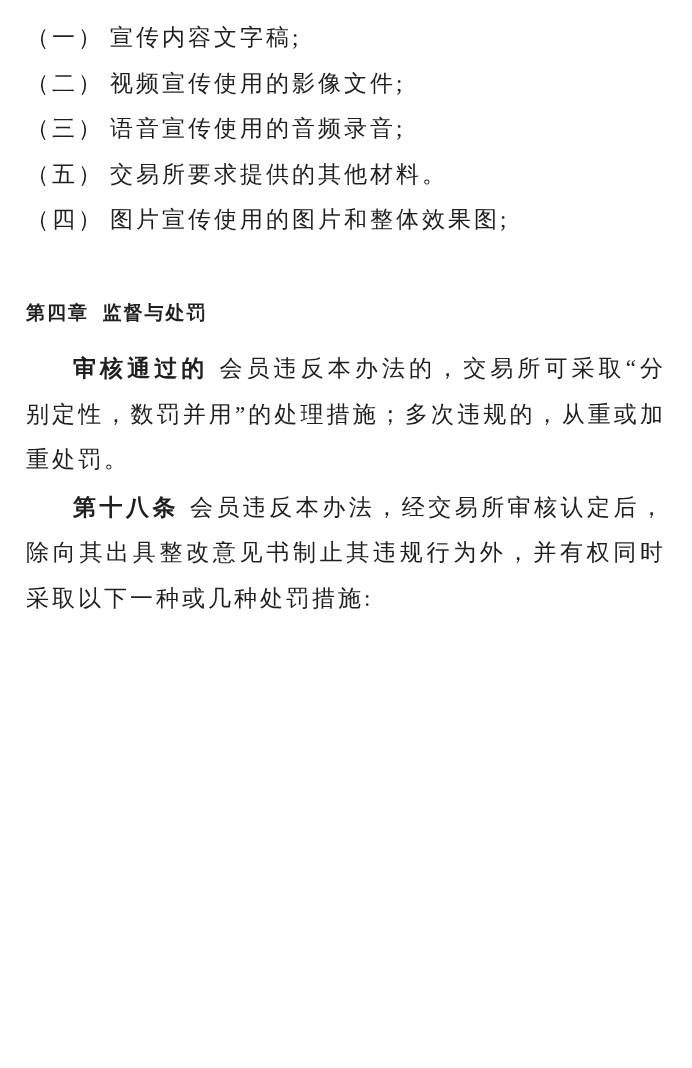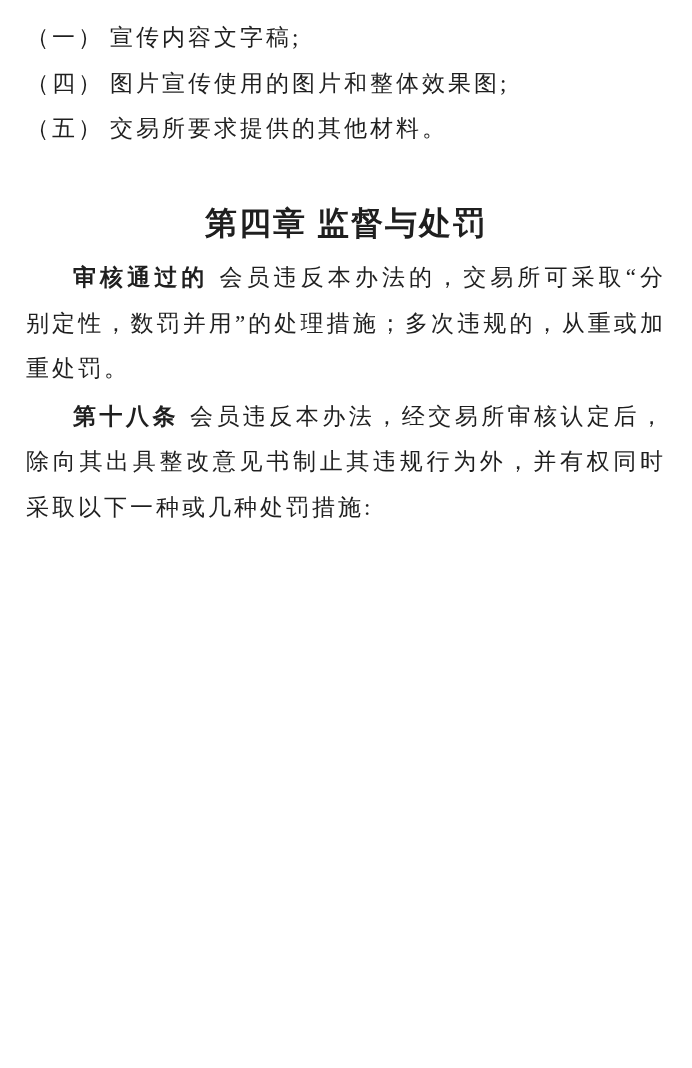--- a/index.html
+++ b/index.html
@@ -41,46 +41,52 @@
   .article.a16 { margin-top: 9px; }
   .article.a17 { margin-top: 0; }
   .article.a18 { margin-top: 2px; }
   .article .lead {
     font-weight: bold;
     margin-right: 11px;
   }
   .chapter-heading {
     margin-top: 49px;
     margin-bottom: 9px;
-    text-align: center;
+    text-align: left;
     text-indent: 0;
-    font-family: Liberation Serif, serif;
+    font-family: Liberation Mono, monospace;
     font-weight: bold;
-    font-size: 32px;
+    font-size: 19px;
     letter-spacing: 2px;
   }
   .penalty-item {
     margin-top: 5px;
     text-align: justify;
     text-justify: inter-ideograph;
   }
 </style>
 </head>
 <body>
 
 <div class="page">
 
   <div class="list-item">
     <span class="marker">（一）</span><span>宣传内容文字稿;</span>
   </div>
   <div class="list-item">
-    <span class="marker">（四）</span><span>图片宣传使用的图片和整体效果图;</span>
+    <span class="marker">（二）</span><span>视频宣传使用的影像文件;</span>
+  </div>
+  <div class="list-item">
+    <span class="marker">（三）</span><span>语音宣传使用的音频录音;</span>
   </div>
   <div class="list-item">
     <span class="marker">（五）</span><span>交易所要求提供的其他材料。</span>
+  </div>
+  <div class="list-item">
+    <span class="marker">（四）</span><span>图片宣传使用的图片和整体效果图;</span>
   </div>
 
 
 
 
   <div class="chapter-heading">第四章 监督与处罚</div>
 
   <div class="article a17">
     <span class="lead">审核通过的</span><span>会员违反本办法的，交易所可采取“分别定性，数罚并用”的处理措施；多次违规的，从重或加重处罚。</span>
   </div>

